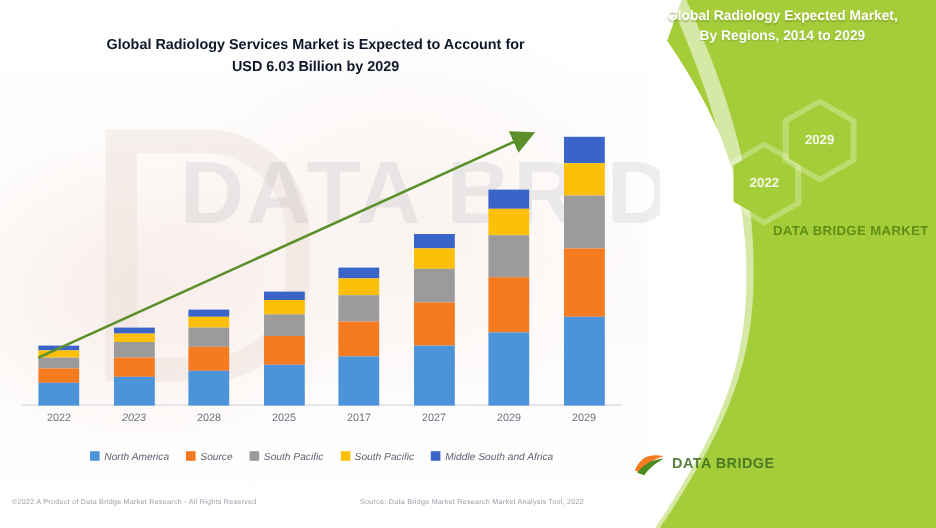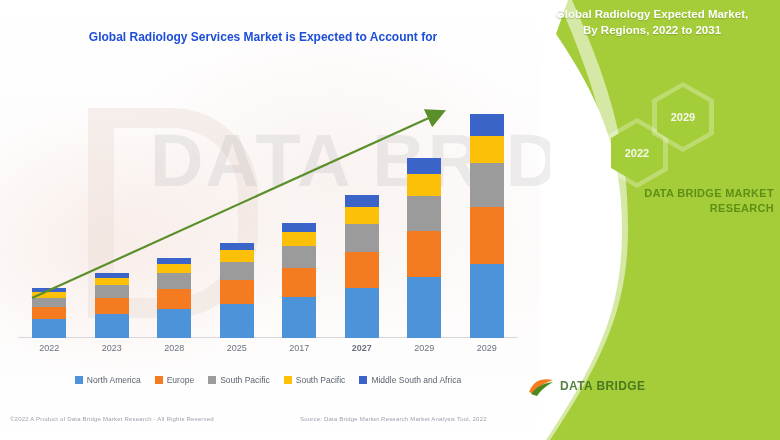--- a/index.html
+++ b/index.html
@@ -117,21 +117,21 @@
     letter-spacing: .4px;
     opacity: .85;
   }
 
   
   .headline {
     position: absolute;
     left: 18px; top: 28px;
     width: 490px;
     text-align: center;
-    color: #1d4ed8;
+    color: #0f172a;
     font-size: 12px;
     font-weight: bold;
     line-height: 18px;
   }
 
   .plot {
     position: absolute;
     left: 18px; top: 100px;
     width: 500px; height: 238px;
   }
@@ -172,21 +172,21 @@
     left: 18px; top: 375px;
     width: 500px;
     display: flex;
     justify-content: center;
     align-items: center;
     gap: 14px;
     flex-wrap: nowrap;
   }
   .legend-item { display: flex; align-items: center; gap: 4px; }
   .legend-swatch { width: 8px; height: 8px; flex: 0 0 auto; }
-  .legend-label { color: #5a6472; font-size: 8.5px; white-space: nowrap; }
+  .legend-label { color: #5a6472; font-size: 8.5px; white-space: nowrap; font-style: italic; }
 
   .footnote-l {
     position: absolute;
     left: 10px; top: 416px;
     color: #9aa0ab;
     font-size: 6px;
     letter-spacing: .2px;
   }
   .footnote-r {
     position: absolute;
@@ -200,20 +200,21 @@
 <body>
 
 <div id="root">
 
   <div class="wash"></div>
   <div class="watermark-b"></div>
   <div class="watermark">DATA BRIDGE</div>
 
   <div class="headline">
     <div>Global Radiology Services Market is Expected to Account for</div>
+    <div>USD 6.03 Billion by 2029</div>
   </div>
 
   <div class="plot">
     <div class="baseline"></div>
     <div id="bars">
         <div class="bar" style="left: 14.25px;">
           <div class="seg" style="height: 3.71476px; background: rgb(58, 100, 200);"></div>
           <div class="seg" style="height: 5.94362px; background: rgb(253, 192, 8);"></div>
           <div class="seg" style="height: 9.65837px; background: rgb(155, 155, 155);"></div>
           <div class="seg" style="height: 12.2587px; background: rgb(244, 123, 32);"></div>
@@ -275,37 +276,37 @@
     <defs>
       <marker id="ah" markerWidth="9" markerHeight="9" refX="7" refY="4.5" orient="auto">
         <path d="M0,0 L9,4.5 L0,9 Z" fill="#5a8f2a"></path>
       </marker>
     </defs>
     <line x1="14" y1="202" x2="424" y2="16" stroke="#5a8f2a" stroke-width="2.2" marker-end="url(#ah)"></line>
   </svg>
 
   <div class="xlabels" id="xlabels">
       <div class="xlabel" style="left: 7.25px;">2022</div>
-      <div class="xlabel" style="left: 69.75px;">2023</div>
+      <div class="xlabel" style="left: 69.75px; font-style: italic;">2023</div>
       <div class="xlabel" style="left: 132.25px;">2028</div>
       <div class="xlabel" style="left: 194.75px;">2025</div>
       <div class="xlabel" style="left: 257.25px;">2017</div>
-      <div class="xlabel" style="left: 319.75px; font-weight: bold;">2027</div>
+      <div class="xlabel" style="left: 319.75px;">2027</div>
       <div class="xlabel" style="left: 382.25px;">2029</div>
       <div class="xlabel" style="left: 444.75px;">2029</div>
     </div>
 
   <div class="legend" id="legend">
       <div class="legend-item">
         <span class="legend-swatch" style="background: rgb(77, 147, 217);"></span>
         <span class="legend-label">North America</span>
       </div>
       <div class="legend-item">
         <span class="legend-swatch" style="background: rgb(244, 123, 32);"></span>
-        <span class="legend-label">Europe</span>
+        <span class="legend-label">Source</span>
       </div>
       <div class="legend-item">
         <span class="legend-swatch" style="background: rgb(155, 155, 155);"></span>
         <span class="legend-label">South Pacific</span>
       </div>
       <div class="legend-item">
         <span class="legend-swatch" style="background: rgb(253, 192, 8);"></span>
         <span class="legend-label">South Pacific</span>
       </div>
       <div class="legend-item">
@@ -318,33 +319,32 @@
   <div class="footnote-r">Source: Data Bridge Market Research Market Analysis Tool, 2022</div>
 
   <div class="panel">
     <svg class="panel-shape" viewBox="0 0 270 440" preserveAspectRatio="none">
       <path d="M58,0 L270,0 L270,440 L36,440 C96,350 112,300 112,228 C112,150 88,96 46,34 Z" fill="#a5cd39"></path>
       <path d="M48,0 L62,0 C104,94 118,152 118,228 C118,304 96,356 40,440 L26,440 C84,352 104,300 104,228 C104,152 88,92 48,0 Z" fill="#ffffff" opacity=".55"></path>
     </svg>
 
     <div class="panel-title">
       <div>Global Radiology Expected Market,</div>
-      <div>By Regions, 2022 to 2031</div>
+      <div>By Regions, 2014 to 2029</div>
     </div>
 
     <div class="hex hex-a">
       <div class="hex-inner">2022</div>
     </div>
     <div class="hex hex-b">
       <div class="hex-inner">2029</div>
     </div>
 
     <div class="panel-brand">
       <div>DATA BRIDGE MARKET</div>
-      <div>RESEARCH</div>
     </div>
 
     <div class="dbmr-logo">
       <svg class="dbmr-mark" viewBox="0 0 26 22">
         <path d="M1,17 C6,5 14,3 25,5 C16,8 10,12 6,19 Z" fill="#f47b20"></path>
         <path d="M3,19 C9,11 16,8 25,7 C17,12 12,16 9,21 Z" fill="#4a8a1e"></path>
       </svg>
       <span class="dbmr-text">DATA BRIDGE</span>
     </div>
   </div>

